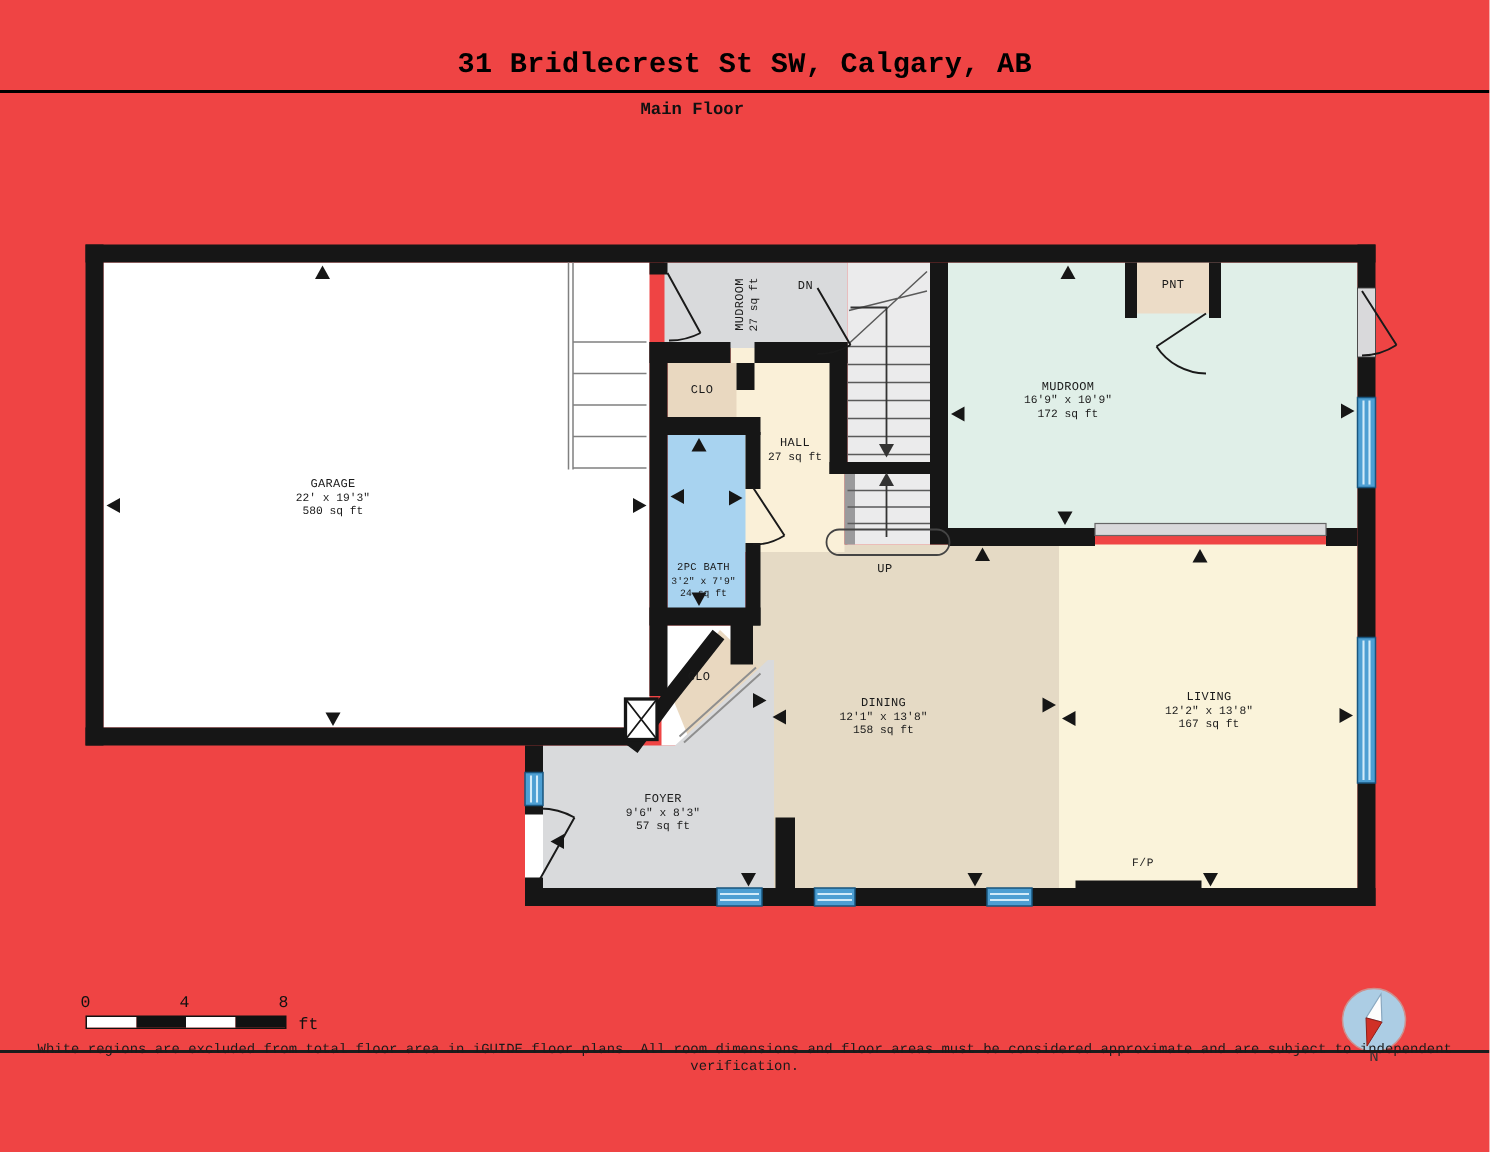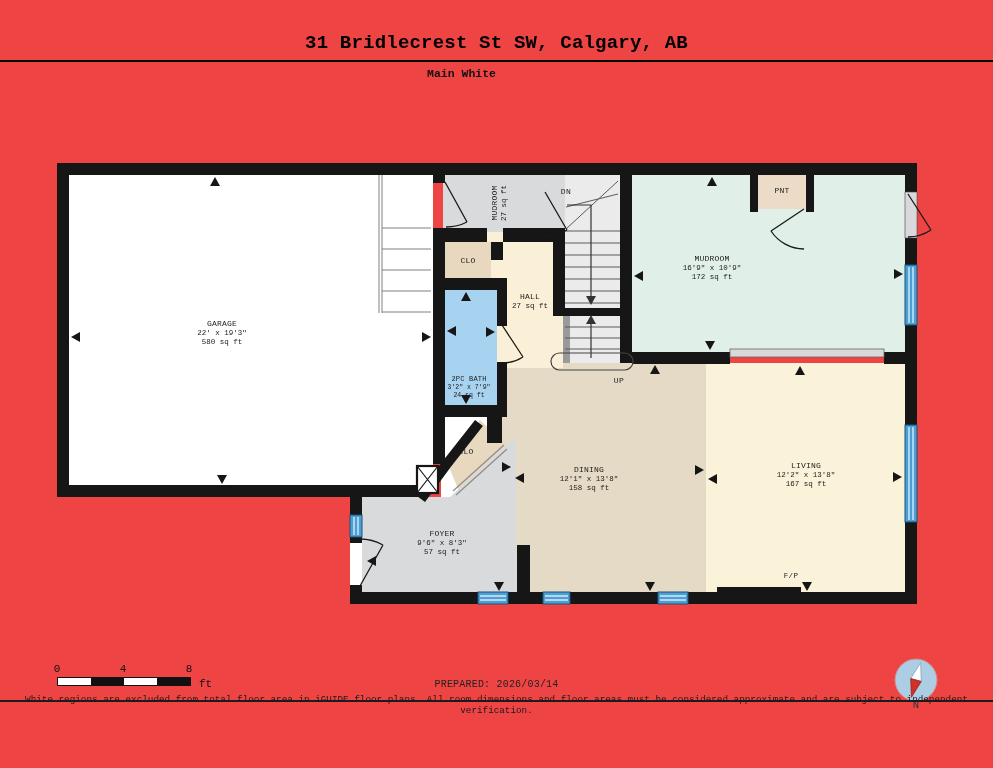--- a/index.html
+++ b/index.html
@@ -24,21 +24,21 @@
   .flowline{stroke:#333;stroke-width:1.2;fill:none;}
   
   .room-label{position:absolute;transform:translate(-50%,-50%);text-align:center;
               color:#1b1b1b;font-size:8px;line-height:9.5px;white-space:nowrap;letter-spacing:.2px;}
   .room-label .rdims,.room-label .rarea{display:block;font-size:7.5px;letter-spacing:0;}
   .room-label .rname{display:block;}
   .room-label.small{font-size:7px;line-height:8.5px;}
   .room-label.small .rdims,.room-label.small .rarea{font-size:6.5px;}
   .room-label.rot{transform:translate(-50%,-50%) rotate(-90deg);}
   .ann{position:absolute;transform:translate(-50%,-50%);font-size:8px;color:#1b1b1b;
-       letter-spacing:.4px;white-space:nowrap;margin-left:29px;}
+       letter-spacing:.4px;white-space:nowrap;}
   .ann.tiny{font-size:7.5px;}
   
   .scalebar{position:absolute;left:57px;top:663px;width:220px;font-size:11px;color:#111;}
   .sb-ticks{position:relative;height:14px;}
   .sb-ticks span{position:absolute;transform:translateX(-50%);}
   .sb-bar{position:relative;width:132px;height:7px;border:1px solid #111;display:flex;}
   .sb-bar div{flex:1;}
   .cb{background:#111;}
   .cw{background:#fff;}
   .sb-ft{position:absolute;left:142px;top:15px;}
@@ -51,21 +51,21 @@
   .disclaimer{position:absolute;top:694px;left:0;width:100%;text-align:center;
               font-size:9.3px;color:#1a1a1a;}
 </style>
 </head>
 <body>
 
 <div class="canvas">
 
   <div class="title">31 Bridlecrest St SW, Calgary, AB</div>
   <div class="hr-top"></div>
-  <div class="floor-label">Main White</div>
+  <div class="floor-label">Main Floor</div>
 
   <svg class="plan-svg" width="993" height="768" viewBox="0 0 993 768">
 
     <g>
       <rect x="69" y="175" width="364" height="310" fill="#ffffff"></rect>
       <rect x="632" y="175" width="273" height="177" fill="#e0efe8"></rect>
       <rect x="502" y="363" width="204" height="229" fill="#e5dac5"></rect>
       <rect x="706" y="363" width="199" height="229" fill="#faf3da"></rect>
       <rect x="487" y="230" width="76" height="138" fill="#faf0d8"></rect>
       <rect x="443" y="175" width="122" height="57" fill="#d9dadc"></rect>
@@ -249,21 +249,20 @@
     </div>
     <div class="sb-bar">
       <div class="cw"></div>
         <div class="cb"></div>
         <div class="cw"></div>
         <div class="cb"></div>
     </div>
     <span class="sb-ft">ft</span>
   </div>
 
-  <div class="prepared">PREPARED: 2026/03/14</div>
 
   <div class="compass">
     <svg width="46" height="46" viewBox="0 0 46 46">
       <circle cx="23" cy="23" r="21" stroke="#cf8f8c" stroke-width="1" fill="#accde4"></circle>
       <g transform="rotate(15 23 23)">
         <polygon points="23,5 28.5,23 17.5,23" fill="#fdfdfd" stroke="#8aa8c0" stroke-width="0.8"></polygon>
         <polygon points="17.5,23 28.5,23 23,41" stroke="#8c1d16" stroke-width="0.6" fill="#d03026"></polygon>
       </g>
     </svg>
   </div>

